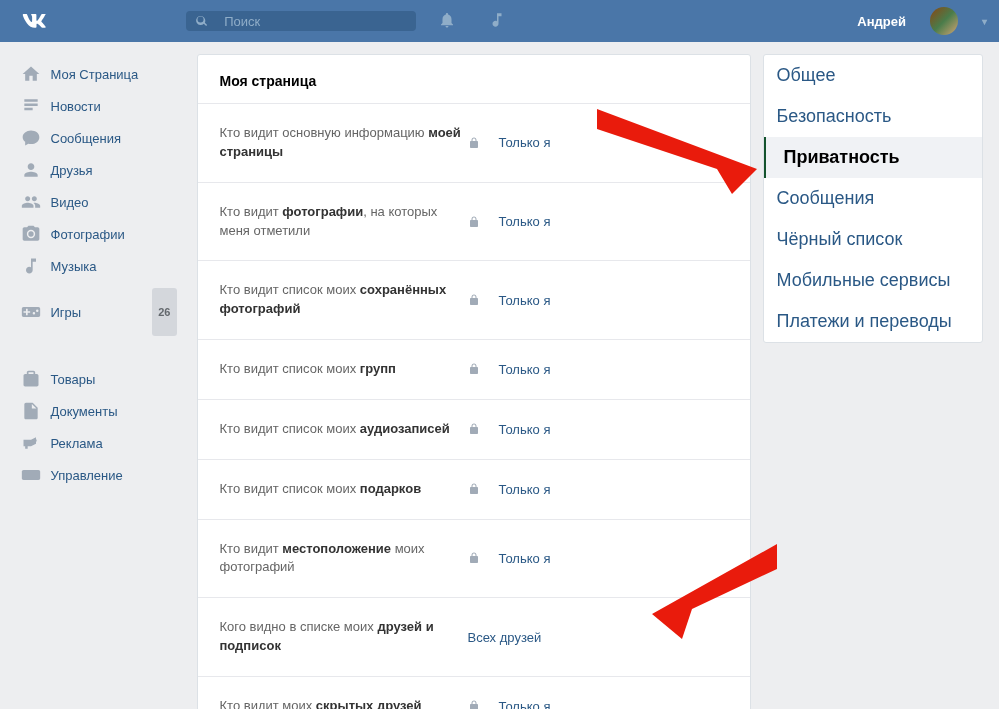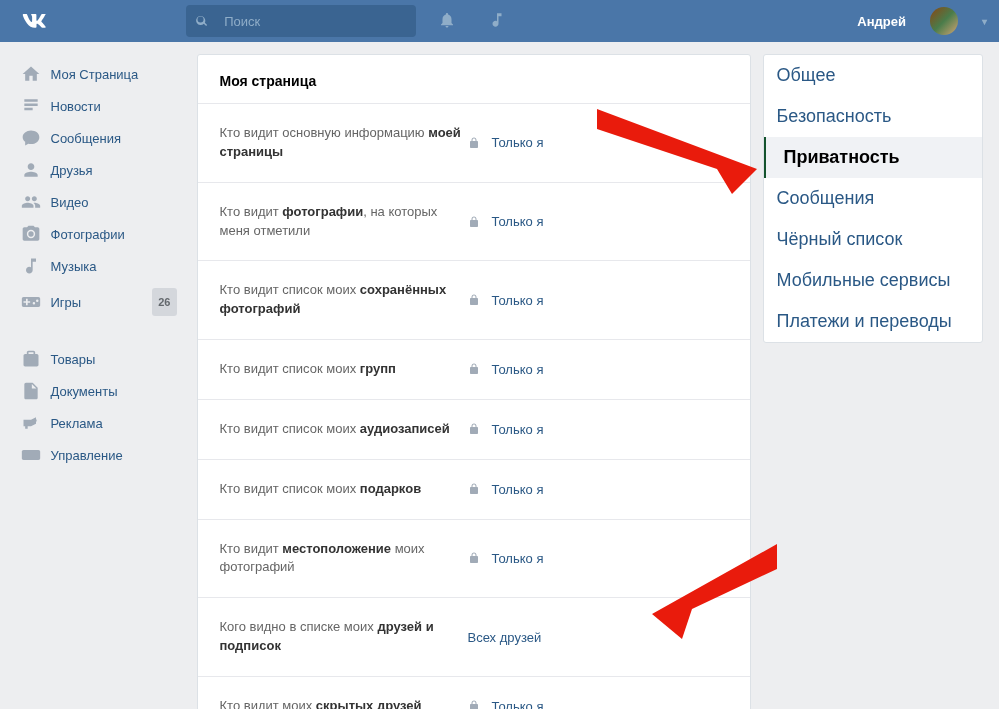--- a/index.html
+++ b/index.html
@@ -1,40 +1,40 @@
 <!DOCTYPE html>
 <html><head>
 <meta charset="utf-8">
 <style>
 * { box-sizing: border-box; margin: 0; padding: 0; }
 body { font-family: -apple-system, BlinkMacSystemFont, Arial, sans-serif; font-size: 13px; background: #edeef0; color: #2a5885; }
 .header { background: #4a76a8; height: 42px; display: flex; align-items: center; padding: 0 12px; }
 .logo { color: #fff; font-weight: bold; font-size: 22px; margin-left: 10px; margin-right: 140px; }
-.search-box { background: #3a6491; border-radius: 4px; height: 32px; display: flex; align-items: center; padding: 0 10px; width: 230px; gap: 10px; }
+.search-box { background: #3a6491; border-radius: 4px; height: 20px; display: flex; align-items: center; padding: 0 10px; width: 230px; gap: 10px; }
 .search-box input { background: transparent; border: none; outline: none; color: #8fadc8; font-size: 13px; width: 100%; margin-left: 6px; }
 .search-box input::placeholder { color: #8fadc8; }
 .header-icons { display: flex; align-items: center; margin-left: 22px; gap: 32px; }
 .header-icon { color: #8fadc8; fill: #8fadc8; }
 .header-right { margin-left: auto; display: flex; align-items: center; gap: 24px; color: #fff; font-weight: bold; }
 .avatar { width: 28px; height: 28px; border-radius: 50%; background: linear-gradient(135deg, #8b4513, #4a7c4a, #d4a574); }
 .chev { color: #8fadc8; font-size: 10px; }
 .container { display: flex; max-width: 970px; margin: 0 auto; padding-top: 12px; justify-content: space-between; }
 .sidebar { width: 168px; padding: 4px 0; }
 .side-item { display: flex; align-items: center; padding: 6px 6px; gap: 10px; color: #2a5885; cursor: pointer; border-radius: 3px; }
 .side-icon { width: 20px; height: 20px; fill: #a1abb7; display: flex; align-items: center; justify-content: center; }
 .side-label { font-size: 13px; }
-.side-badge { margin-left: auto; background: #d4d7dc; color: #63686d; font-size: 11px; font-weight: bold; padding: 8px 6px; border-radius: 3px; }
+.side-badge { margin-left: auto; background: #d4d7dc; color: #63686d; font-size: 11px; font-weight: bold; padding: 18px 6px; border-radius: 3px; }
 .side-sep { height: 1px; background: transparent; margin: 10px 0; }
 .main { flex: 1; display: flex; gap: 12px; margin-left: 14px; position: relative; }
 .content { background: #fff; border: 1px solid #dce1e6; border-radius: 3px; width: 554px; }
 .content-title { padding: 18px 22px 14px; font-size: 14px; font-weight: bold; color: #000; }
 .row { border-top: 1px solid #e7e8ec; padding: 20px 22px; display: flex; align-items: center; }
 .row-label { width: 248px; font-size: 13px; color: #656565; line-height: 1.45; }
 .row-label b { font-weight: bold; color: #333; }
-.row-value { color: #2a5885; font-size: 13px; display: flex; align-items: center; gap: 12px; cursor: pointer; }
+.row-value { color: #2a5885; font-size: 13px; display: flex; align-items: center; gap: 19px; cursor: pointer; }
 .lock { fill: #a1abb7; width: 12px; height: 12px; }
 .rightnav { background: #fff; border: 1px solid #dce1e6; border-radius: 3px; width: 220px; align-self: flex-start; }
 .rnav-item { padding: 10px 13px; color: #2a5885; cursor: pointer; font-size: 18px; }
 .rnav-item.active { background: #f0f2f5; font-weight: bold; color: #000; border-left: 2px solid #14532d; padding-left: 18px; }
 .arrow { position: absolute; pointer-events: none; }
 </style>
 </head>
 <body>
 
 <div class="header">

